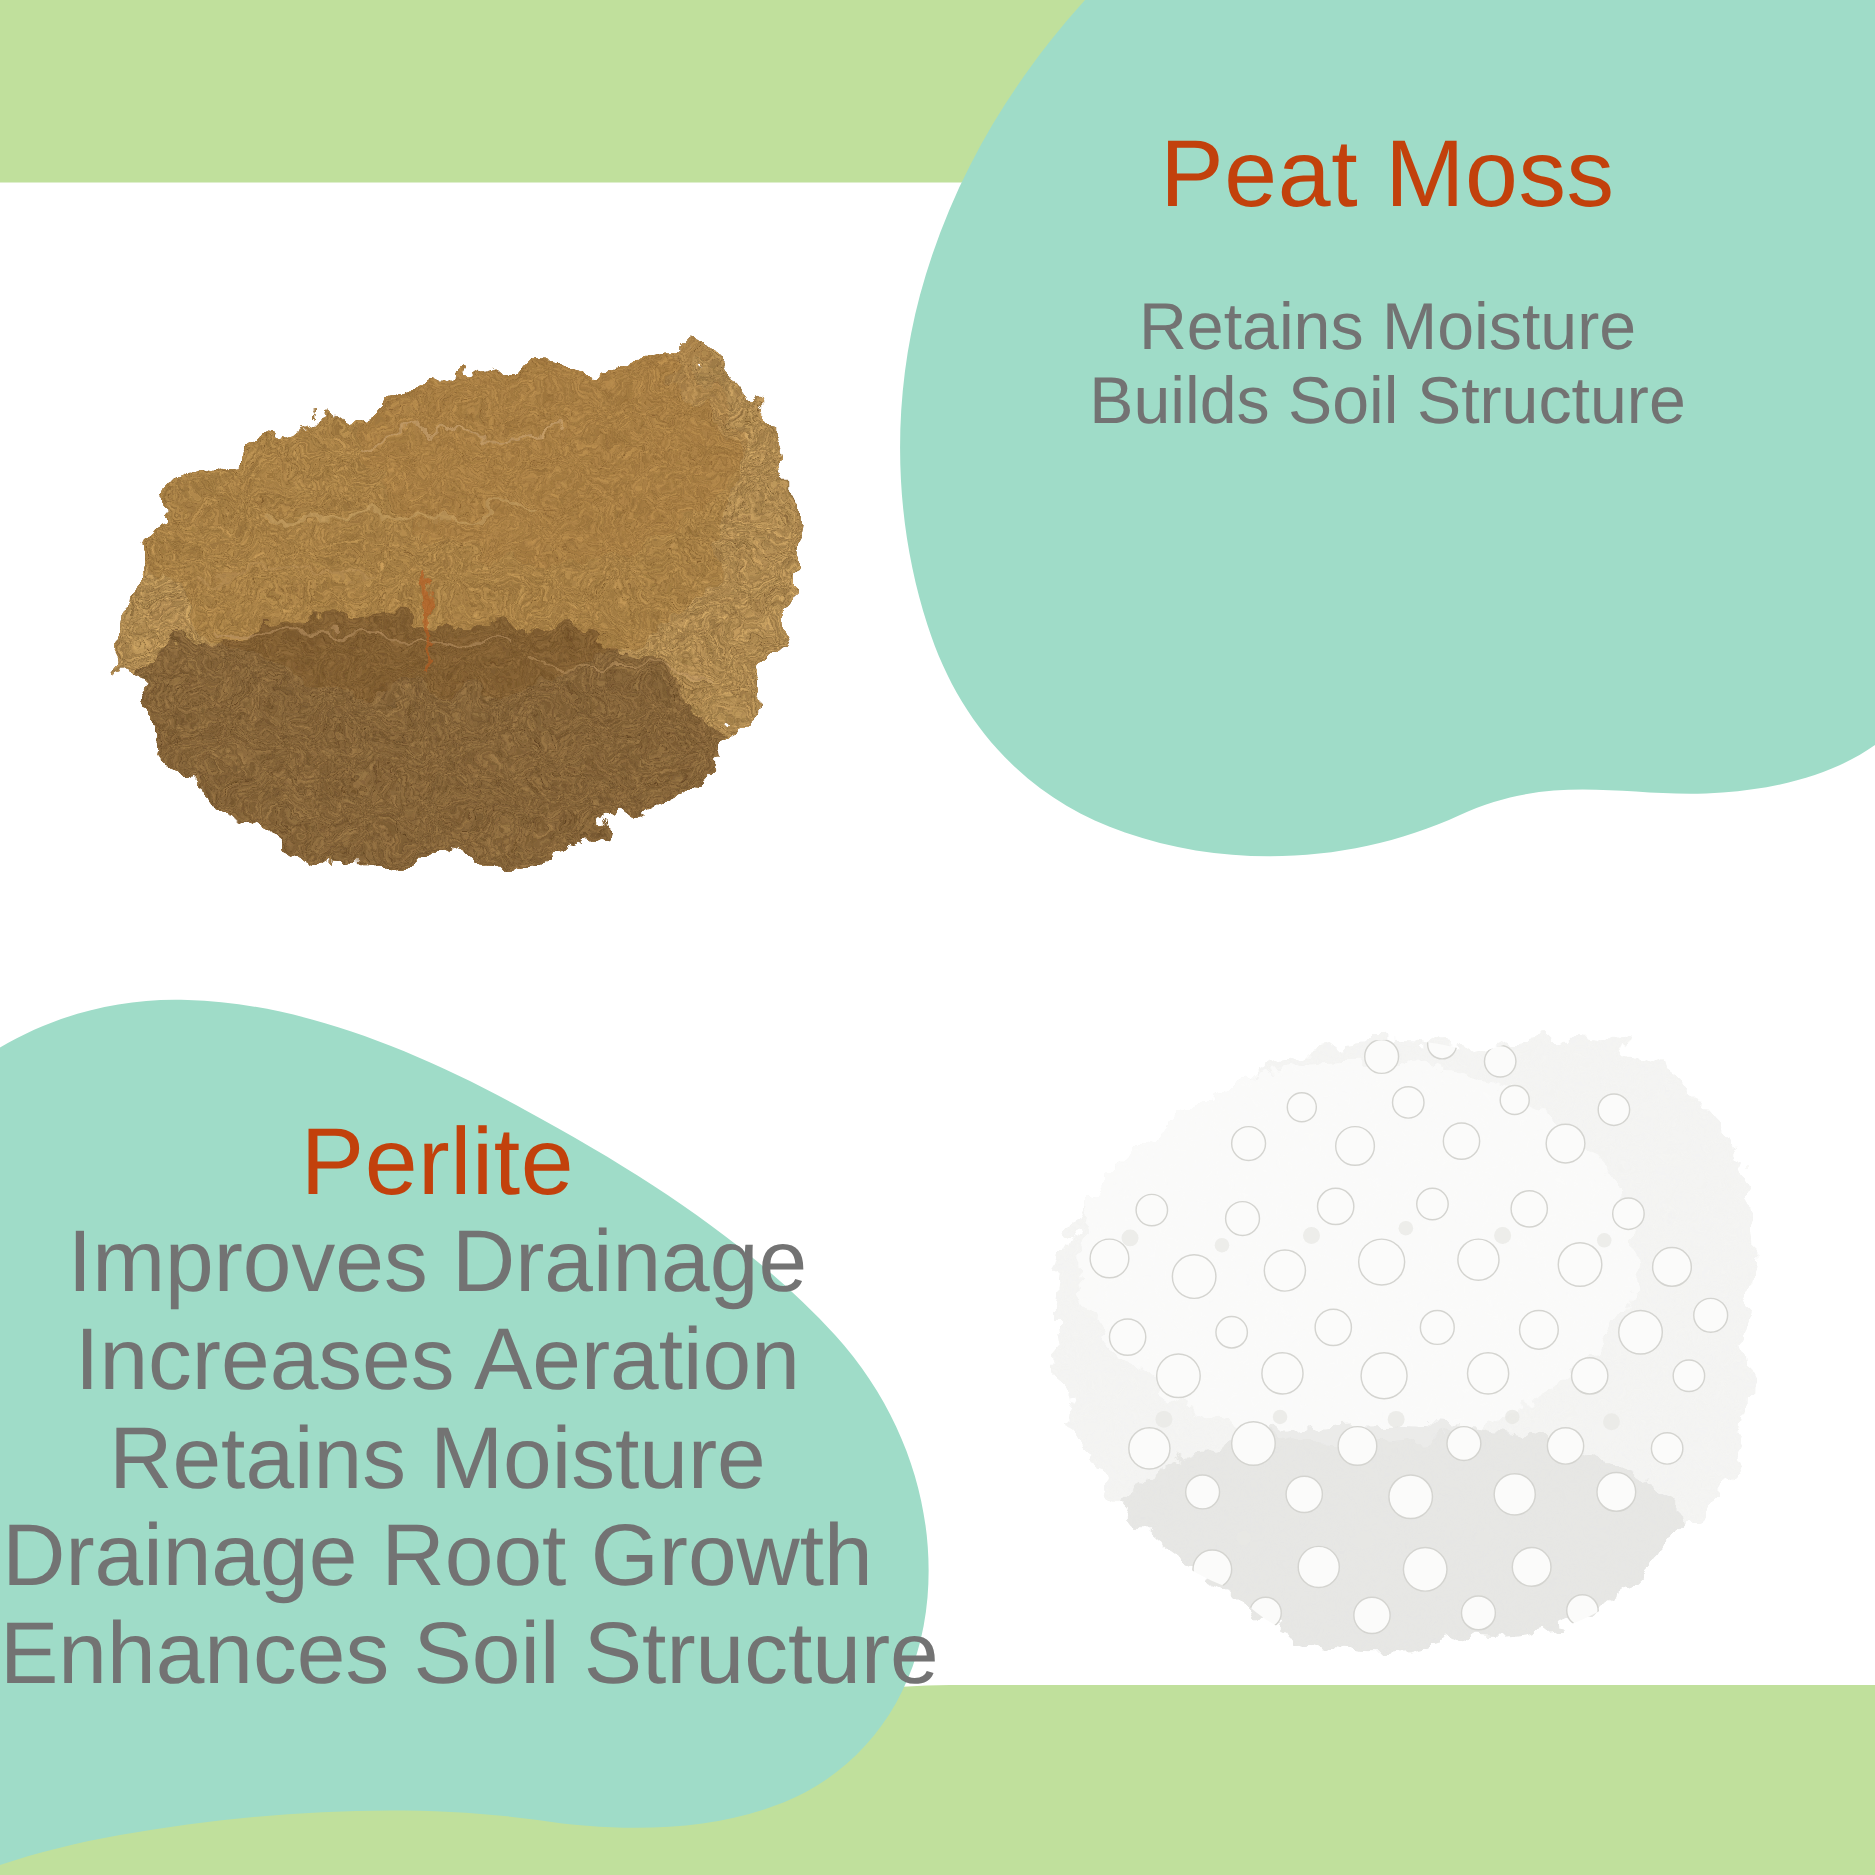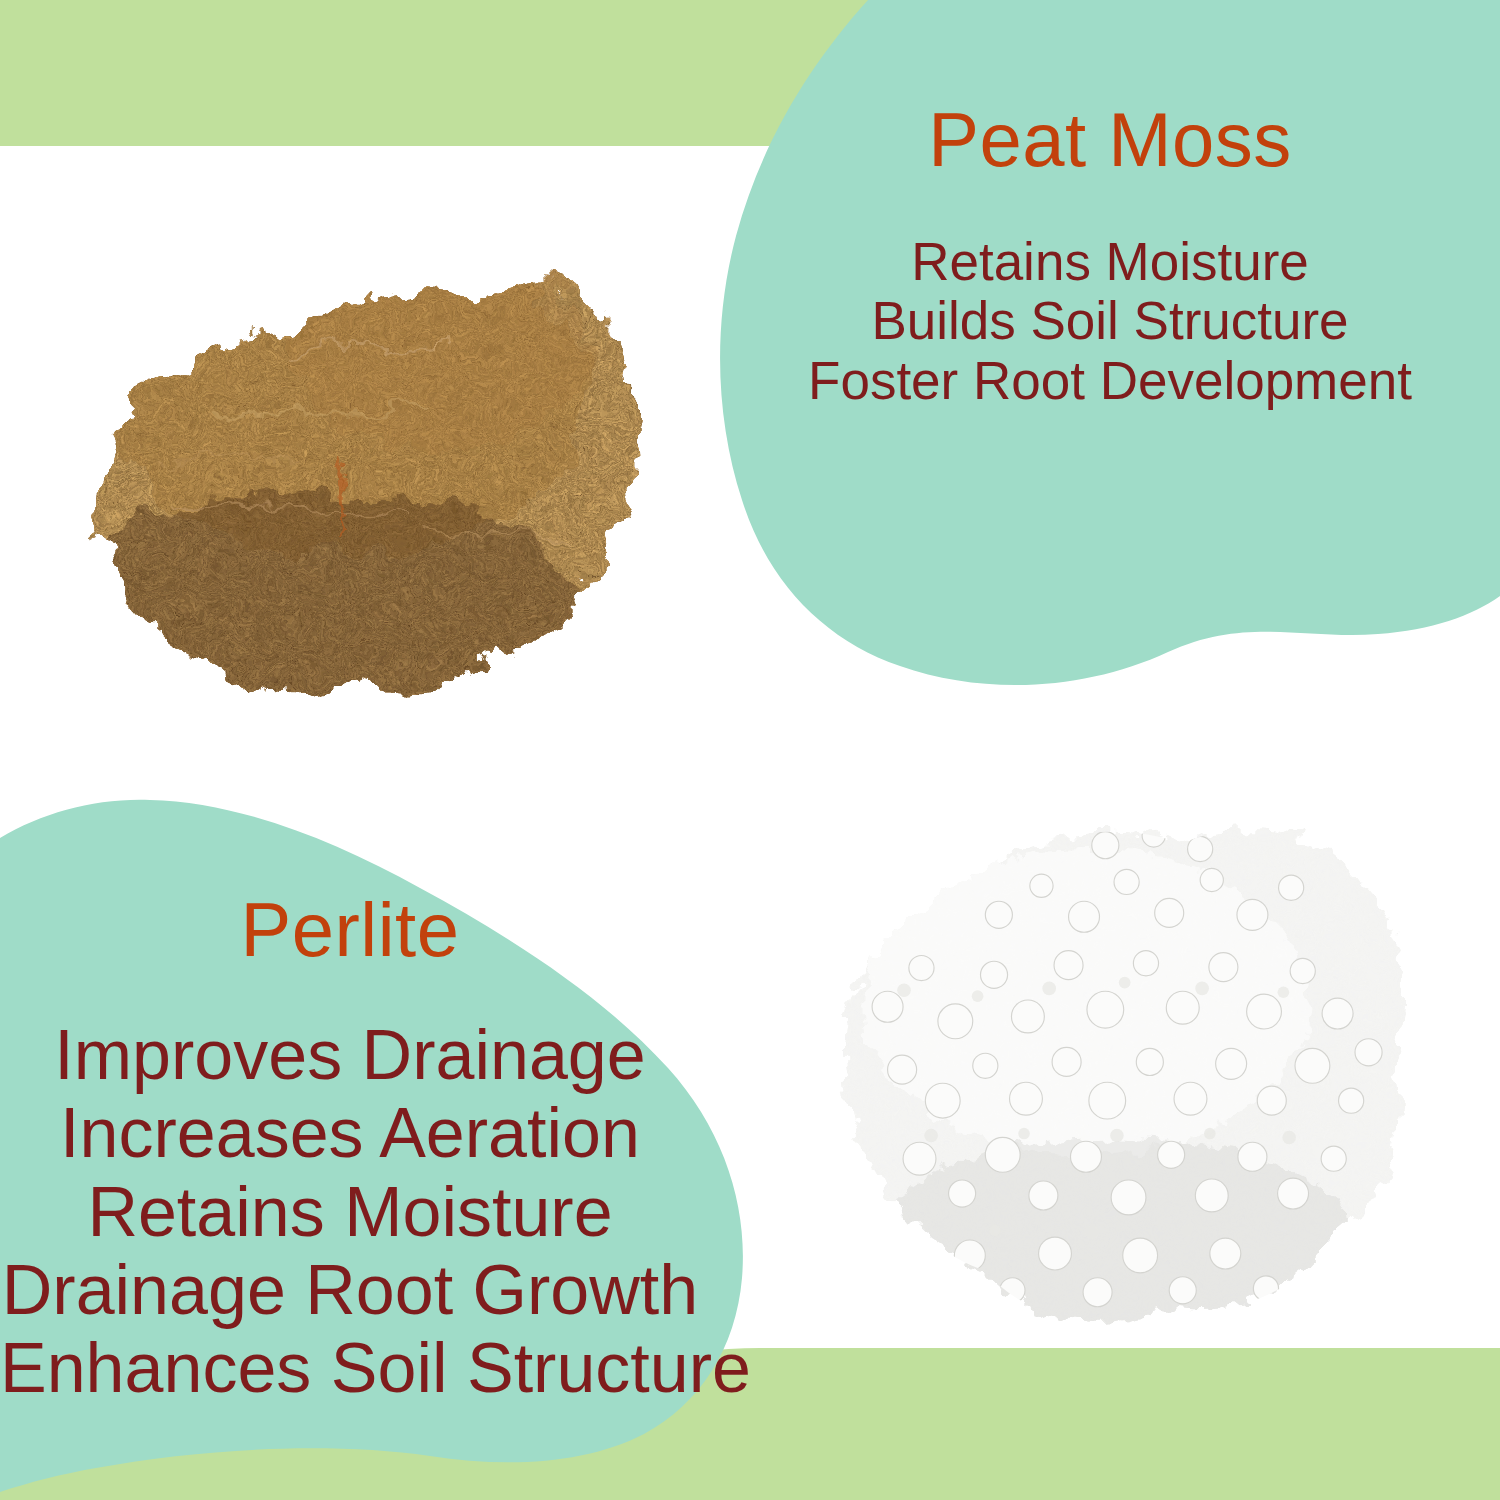--- a/index.html
+++ b/index.html
@@ -49,38 +49,38 @@
   }
   .panel-list{
     list-style:none;
     margin:0;padding:0;
   }
   .panel-list li{
     font-size:54px;
     font-weight:400;
     line-height:1.12;
     white-space:nowrap;
-    color:#7f1d1d;
+    color:#737373;
     font-stretch:condensed;
   }
 
   
   #peat-panel{
     left:720px; top:100px;
     width:780px;
   }
   #peat-panel .panel-title{ margin-bottom:52px; }
   #peat-panel .panel-list li{ font-size:53px; }
 
   
   #perlite-panel{
     left:0px; top:890px;
     width:700px;
   }
-  #perlite-panel .panel-title{ margin-bottom:46px; }
+  #perlite-panel .panel-title{ }
   #perlite-panel .panel-list li{ font-size:70px; }
 </style>
 </head>
 <body>
 
 <div id="canvas">
 
   <svg id="bg-svg" viewBox="0 0 1500 1500" preserveAspectRatio="none">
     <defs>
 
@@ -273,21 +273,20 @@
         <circle cx="404" cy="486" r="6"></circle>
       </g>
     </g>
   </svg>
 
   <div class="panel" id="peat-panel">
     <div class="panel-title">Peat Moss</div>
     <ul class="panel-list">
       <li>Retains Moisture</li>
       <li>Builds Soil Structure</li>
-      <li>Foster Root Development</li>
     </ul>
   </div>
 
   <div class="panel" id="perlite-panel">
     <div class="panel-title">Perlite</div>
     <ul class="panel-list">
       <li>Improves Drainage</li>
       <li>Increases Aeration</li>
       <li>Retains Moisture</li>
       <li>Drainage Root Growth</li>

